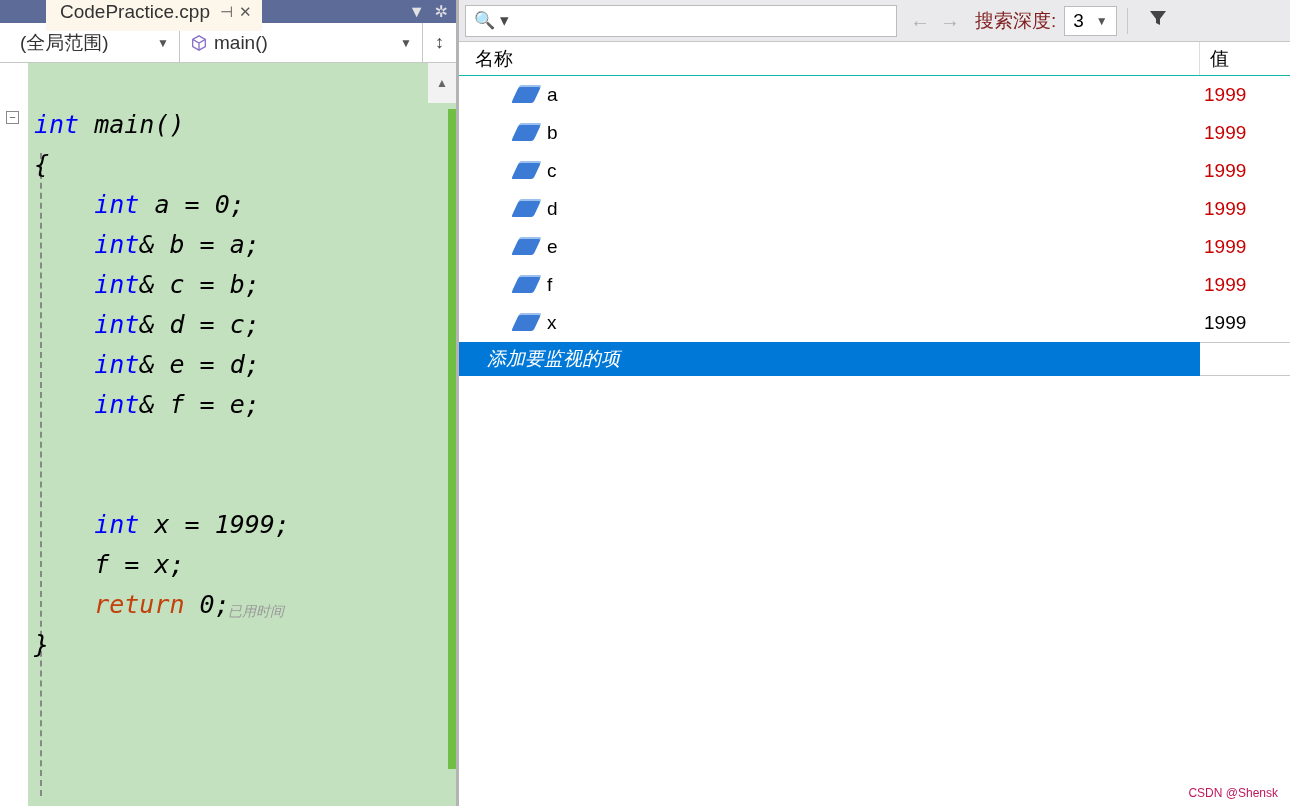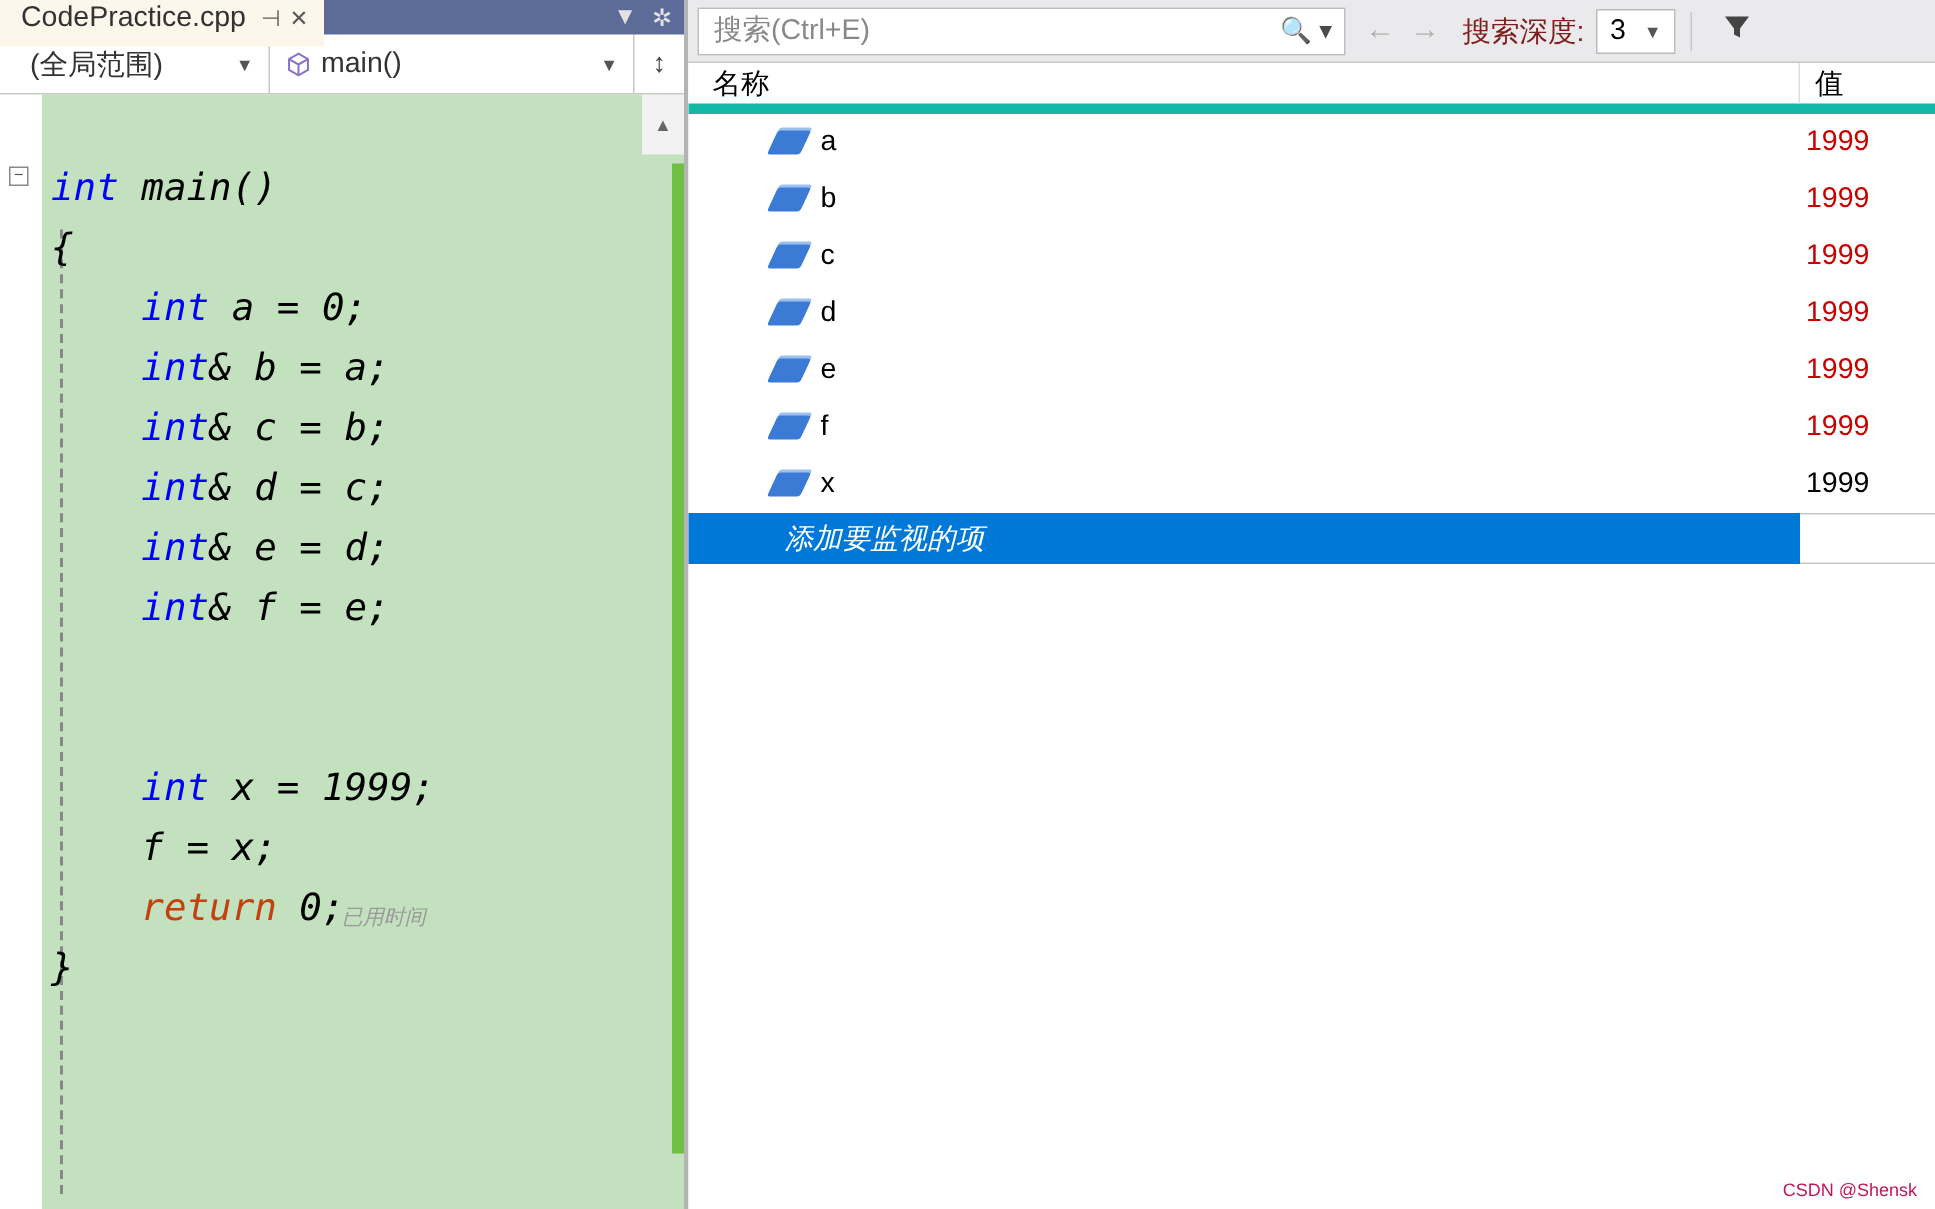--- a/index.html
+++ b/index.html
@@ -20,20 +20,21 @@
       display: flex;
       flex-direction: column;
       border-right: 3px solid #b4b4b4;
       background: #fff;
     }
     .tab-bar {
       display: flex;
       align-items: center;
       background: #5d6b99;
       height: 23px;
+      padding-left: 46px;
       position: relative;
     }
     .tab {
       display: flex;
       align-items: center;
       background: #fdf7eb;
       height: 38px;
       padding: 0 10px 0 14px;
       font-size: 19px;
       color: #333;
@@ -219,21 +220,21 @@
       width: 1px; height: 26px; background: #c7c7c7;
       margin: 0 10px;
     }
     .filter-btn {
       font-size: 19px; color: #444;
       padding: 0 10px;
     }
     .watch-header {
       display: flex;
       height: 34px;
-      border-bottom: 7px solid #14b8a6;
+      border-bottom: 1px solid #14b8a6;
       background: #fff;
       font-size: 19px;
     }
     .col-name { flex: 1; padding-left: 16px; display:flex;align-items:center; border-right:1px solid #ddd;}
     .col-val  { width: 90px;  padding-left: 10px; display:flex;align-items:center;}
     .watch-rows { }
     .watch-row {
       display: flex; height: 38px; align-items: center;
       font-size: 19px;
     }
@@ -252,21 +253,21 @@
     .row-val {
       width: 90px; padding-left: 4px;
     }
     .val-changed { color: #c80000; }
     .val-normal { color: #000; }
     .add-row {
       display: flex; height: 34px; align-items: stretch;
       background: #0078d7;
       color: #fff; font-size: 19px; font-style: italic;
     }
-    .add-row .row-name { padding-left: 28px; margin-left: 36px; }
+    .add-row .row-name { padding-left: 28px; }
     .add-row .row-val {
       background: #fff;
       border-top: 1px solid #c7c7c7;
       border-bottom: 1px solid #c7c7c7;
     }
     .watermark {
       position: absolute;
       right: 12px; bottom: 6px;
       font-size: 12px; color: #be185d;
     }
@@ -309,21 +310,20 @@
       <div class="bracket-line"></div>
       <div class="code-text" id="code-text"><div class="line"><span class="kw">int </span><span>main()</span></div><div class="line"><span>{</span></div><div class="line">    <span class="kw">int </span><span>a = 0;</span></div><div class="line">    <span class="kw">int</span><span>&amp; b = a;</span></div><div class="line">    <span class="kw">int</span><span>&amp; c = b;</span></div><div class="line">    <span class="kw">int</span><span>&amp; d = c;</span></div><div class="line">    <span class="kw">int</span><span>&amp; e = d;</span></div><div class="line">    <span class="kw">int</span><span>&amp; f = e;</span></div><div class="line"></div><div class="line"></div><div class="line">    <span class="kw">int </span><span>x = 1999;</span></div><div class="line">    <span>f = x;</span></div><div class="line"><div class="hln"></div>    <span class="ret">return</span><span> 0;</span><span class="annot">已用时间</span></div><div class="line"><span>}</span></div></div>
       <div class="change-bar"></div>
       <div class="scroll-up">▲</div>
     </div>
   </div>
 
   <div class="watch-pane">
     <div class="watch-toolbar">
       <div class="search-box">
-        <input placeholder="搜索(Ctrl+E)" style="">
         <span class="search-icon">🔍 ▾</span>
       </div>
       <span class="nav-arrow first">←</span>
       <span class="nav-arrow">→</span>
       <span class="depth-lbl">搜索深度:</span>
       <div class="depth-sel">
         <span>3</span>
         <span class="scope-chev">▼</span>
       </div>
       <span class="tool-sep"></span>

